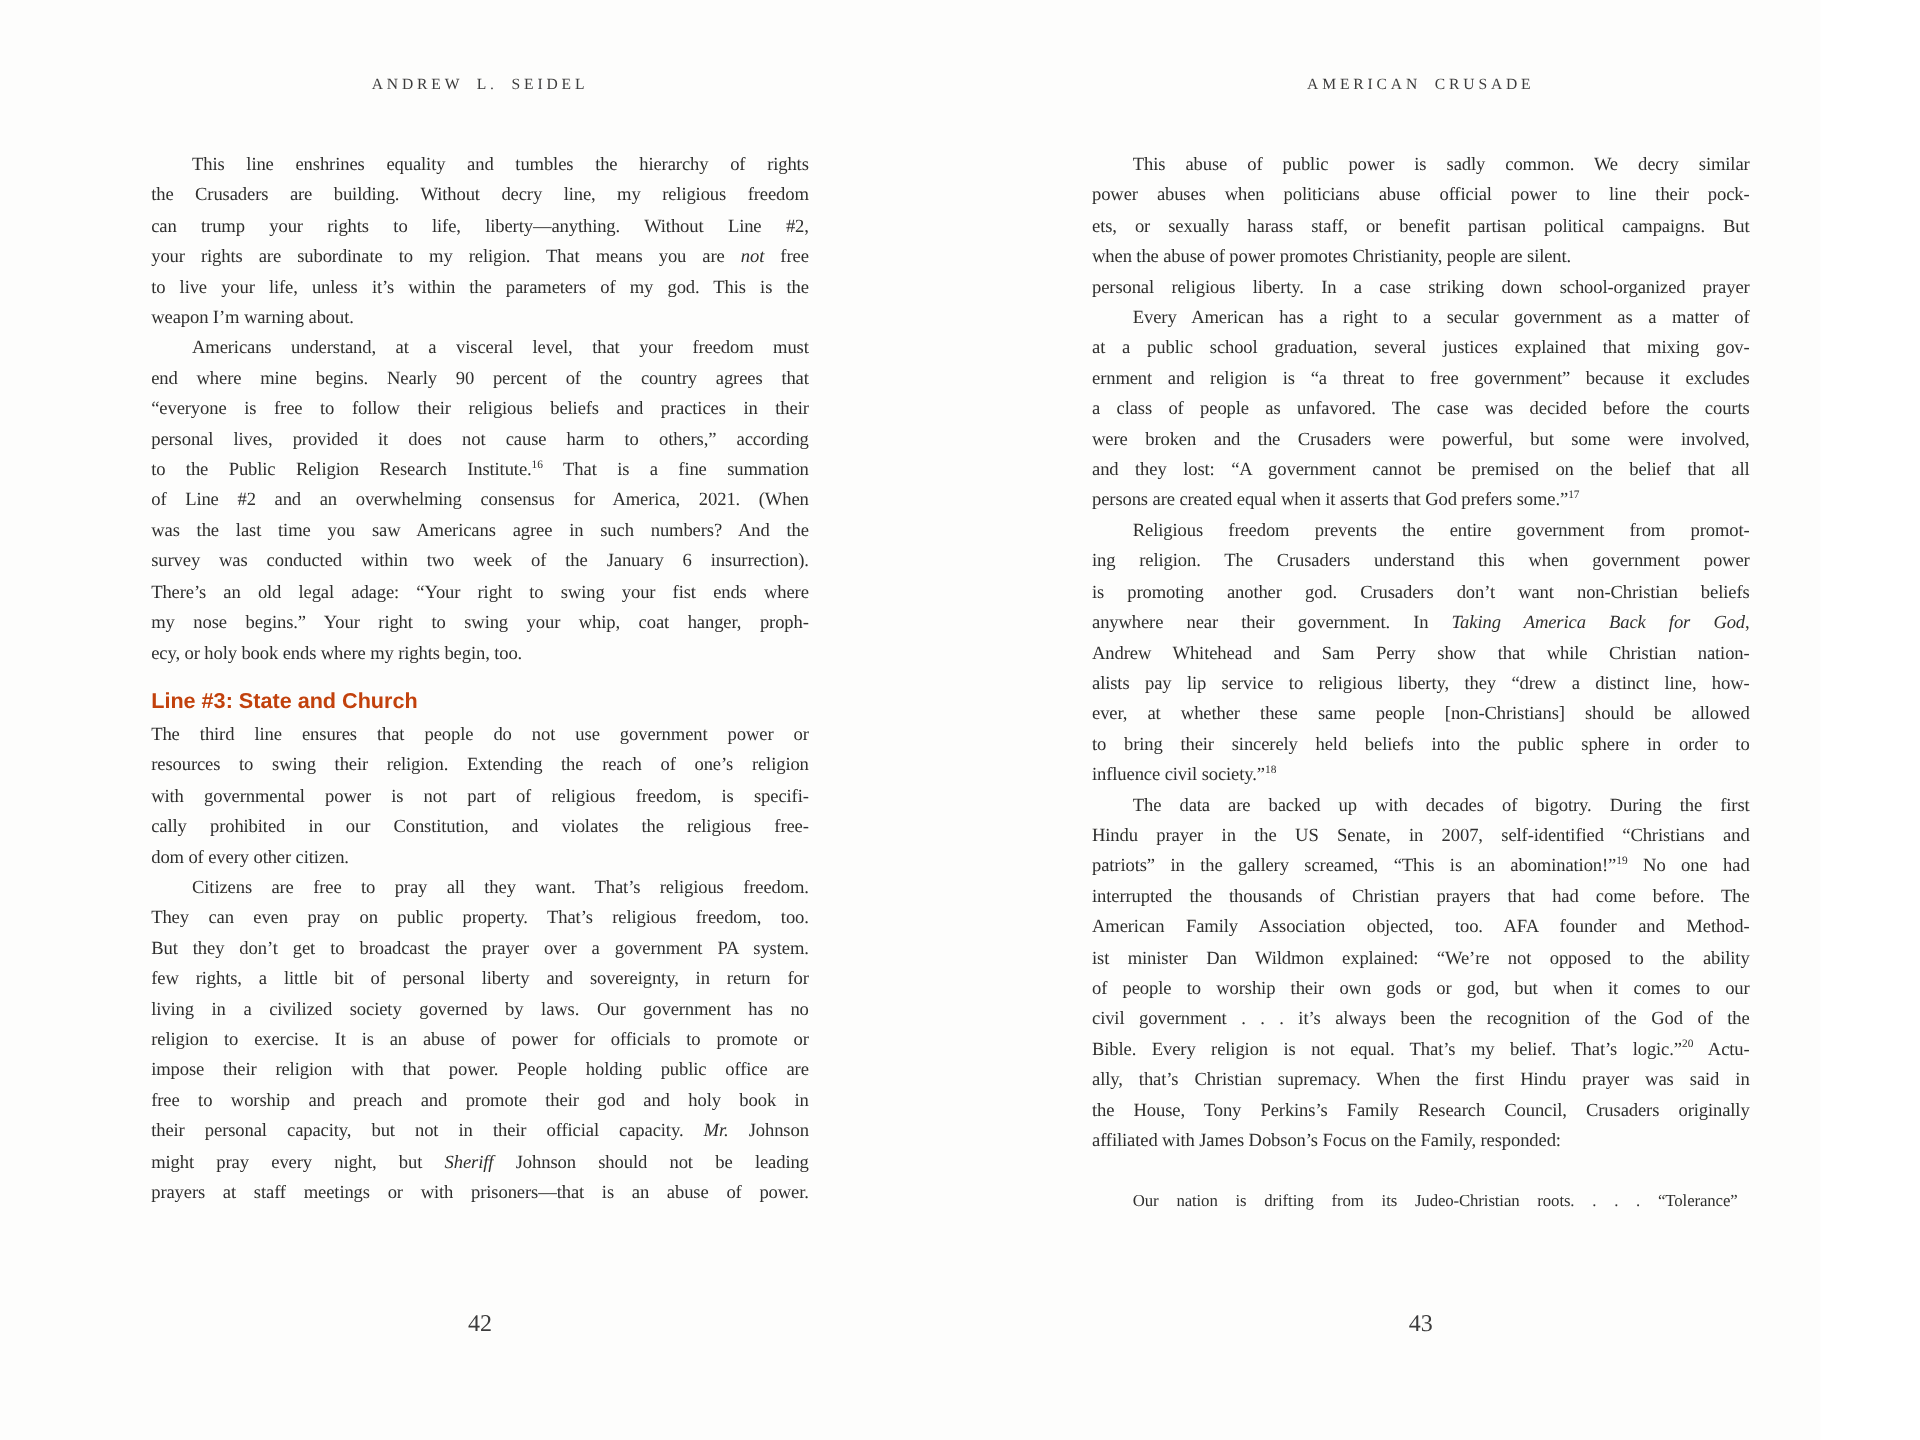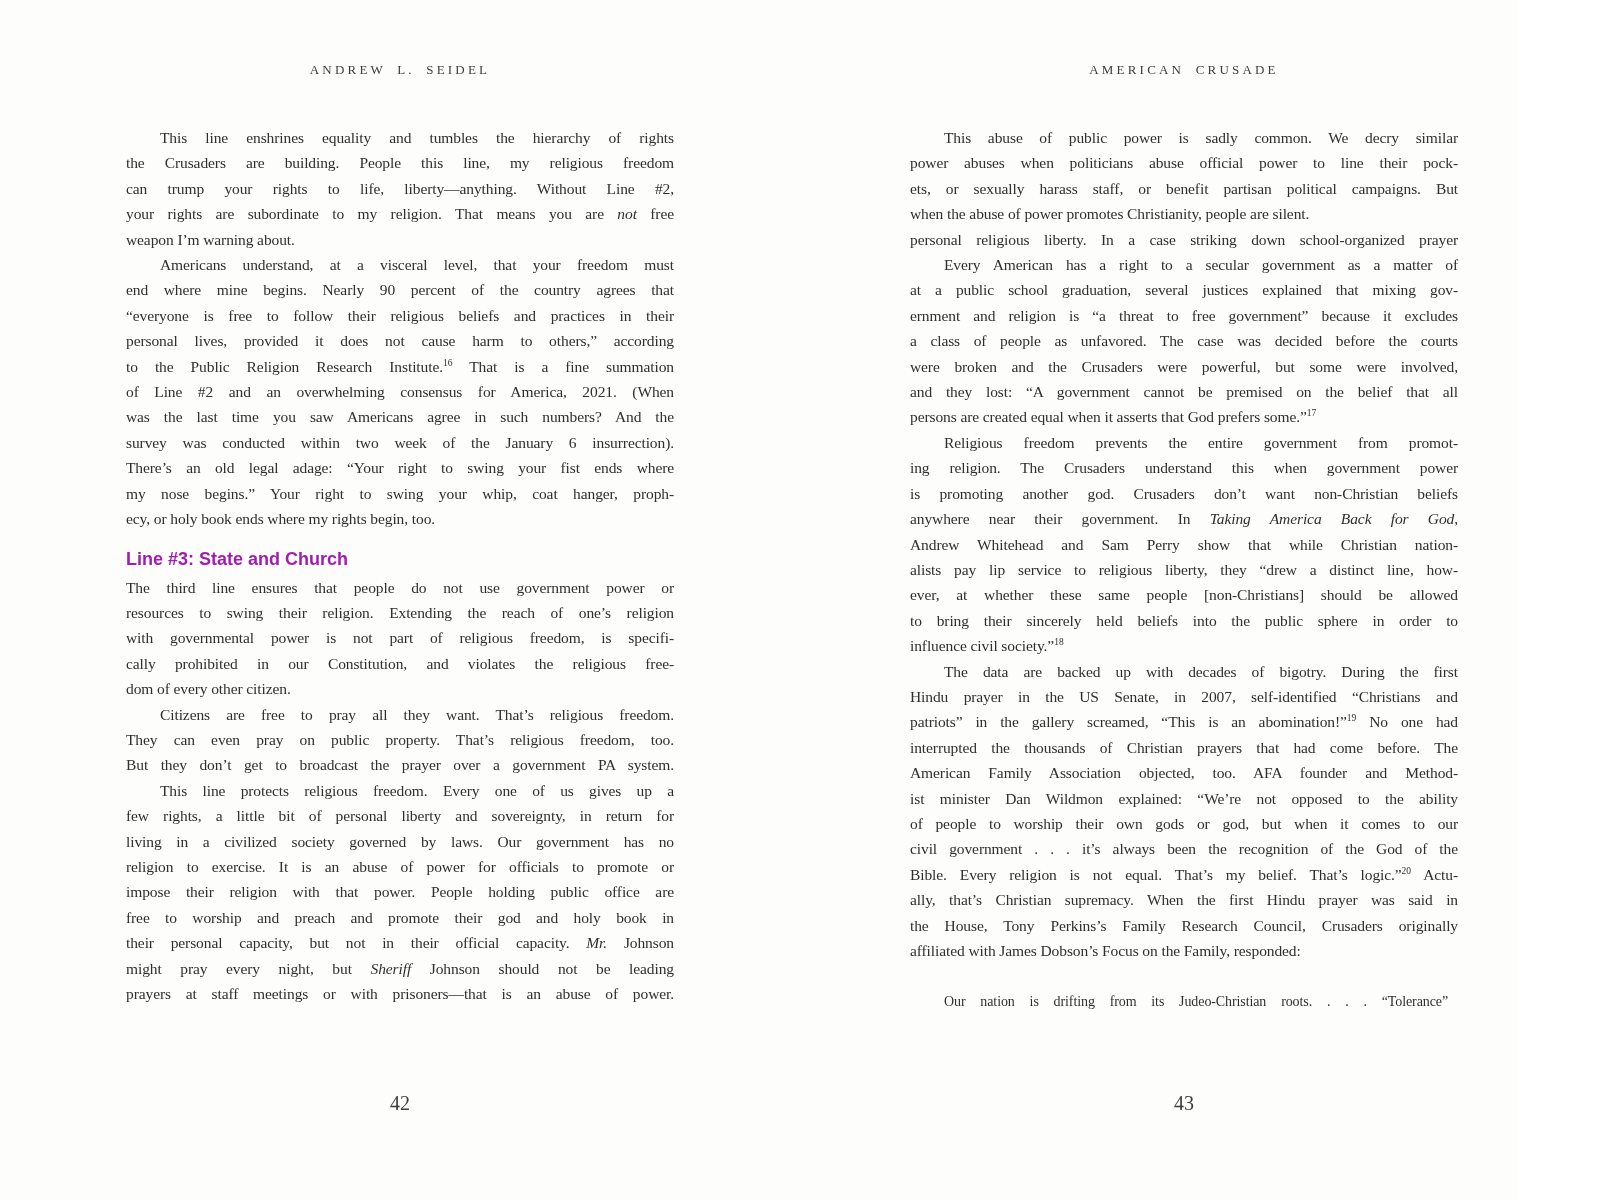--- a/index.html
+++ b/index.html
@@ -39,21 +39,21 @@
     text-align-last: left;
   }
   .line.j  { text-align-last: justify; }
   .line.ind { text-indent: 34px; }
   .heading {
     font-family: "Liberation Sans", sans-serif;
     font-weight: 700;
     font-size: 18px;
     line-height: 25px;
     margin: 15px 0 3px 0;
-    color: #a21caf;
+    color: #c2410c;
   }
   .quote { margin: 26px 10px 12px 34px; }
   .quote .line { font-size: 14px; line-height: 25px; }
   .it  { font-style: italic; }
   .sup {
     font-size: 9.5px;
     vertical-align: super;
     line-height: 0;
     letter-spacing: 0;
   }
@@ -70,23 +70,24 @@
 </head>
 <body>
 
 <div class="spread">
 
   <section class="page" id="left-page">
     <header class="running-head">ANDREW L. SEIDEL</header>
     <div class="content">
         <div class="para">
           <div class="line j ind"><span>This line enshrines equality and tumbles the hierarchy of rights</span></div>
-          <div class="line j"><span>the Crusaders are building. People this line, my religious freedom</span></div>
+          <div class="line j"><span>the Crusaders are building. Without decry line, my religious freedom</span></div>
           <div class="line j"><span>can trump your rights to life, liberty—anything. Without Line #2,</span></div>
           <div class="line j"><span>your rights are subordinate to my religion. That means you are </span><span class="it">not</span><span> free</span></div>
+          <div class="line j"><span>to live your life, unless it’s within the parameters of my god. This is the</span></div>
           <div class="line"><span>weapon I’m warning about.</span></div>
         </div>
         <div class="para">
           <div class="line j ind"><span>Americans understand, at a visceral level, that your freedom must</span></div>
           <div class="line j"><span>end where mine begins. Nearly 90 percent of the country agrees that</span></div>
           <div class="line j"><span>“everyone is free to follow their religious beliefs and practices in their</span></div>
           <div class="line j"><span>personal lives, provided it does not cause harm to others,” according</span></div>
           <div class="line j"><span>to the Public Religion Research Institute.</span><span class="sup">16</span><span> That is a fine summation</span></div>
           <div class="line j"><span>of Line #2 and an overwhelming consensus for America, 2021. (When</span></div>
           <div class="line j"><span>was the last time you saw Americans agree in such numbers? And the</span></div>
@@ -102,21 +103,20 @@
           <div class="line j"><span>with governmental power is not part of religious freedom, is specifi-</span></div>
           <div class="line j"><span>cally prohibited in our Constitution, and violates the religious free-</span></div>
           <div class="line"><span>dom of every other citizen.</span></div>
         </div>
         <div class="para">
           <div class="line j ind"><span>Citizens are free to pray all they want. That’s religious freedom.</span></div>
           <div class="line j"><span>They can even pray on public property. That’s religious freedom, too.</span></div>
           <div class="line j"><span>But they don’t get to broadcast the prayer over a government PA system.</span></div>
         </div>
         <div class="para">
-          <div class="line j ind"><span>This line protects religious freedom. Every one of us gives up a</span></div>
           <div class="line j"><span>few rights, a little bit of personal liberty and sovereignty, in return for</span></div>
           <div class="line j"><span>living in a civilized society governed by laws. Our government has no</span></div>
           <div class="line j"><span>religion to exercise. It is an abuse of power for officials to promote or</span></div>
           <div class="line j"><span>impose their religion with that power. People holding public office are</span></div>
           <div class="line j"><span>free to worship and preach and promote their god and holy book in</span></div>
           <div class="line j"><span>their personal capacity, but not in their official capacity. </span><span class="it">Mr.</span><span> Johnson</span></div>
           <div class="line j"><span>might pray every night, but </span><span class="it">Sheriff</span><span> Johnson should not be leading</span></div>
           <div class="line j"><span>prayers at staff meetings or with prisoners—that is an abuse of power.</span></div>
         </div>
       </div>

